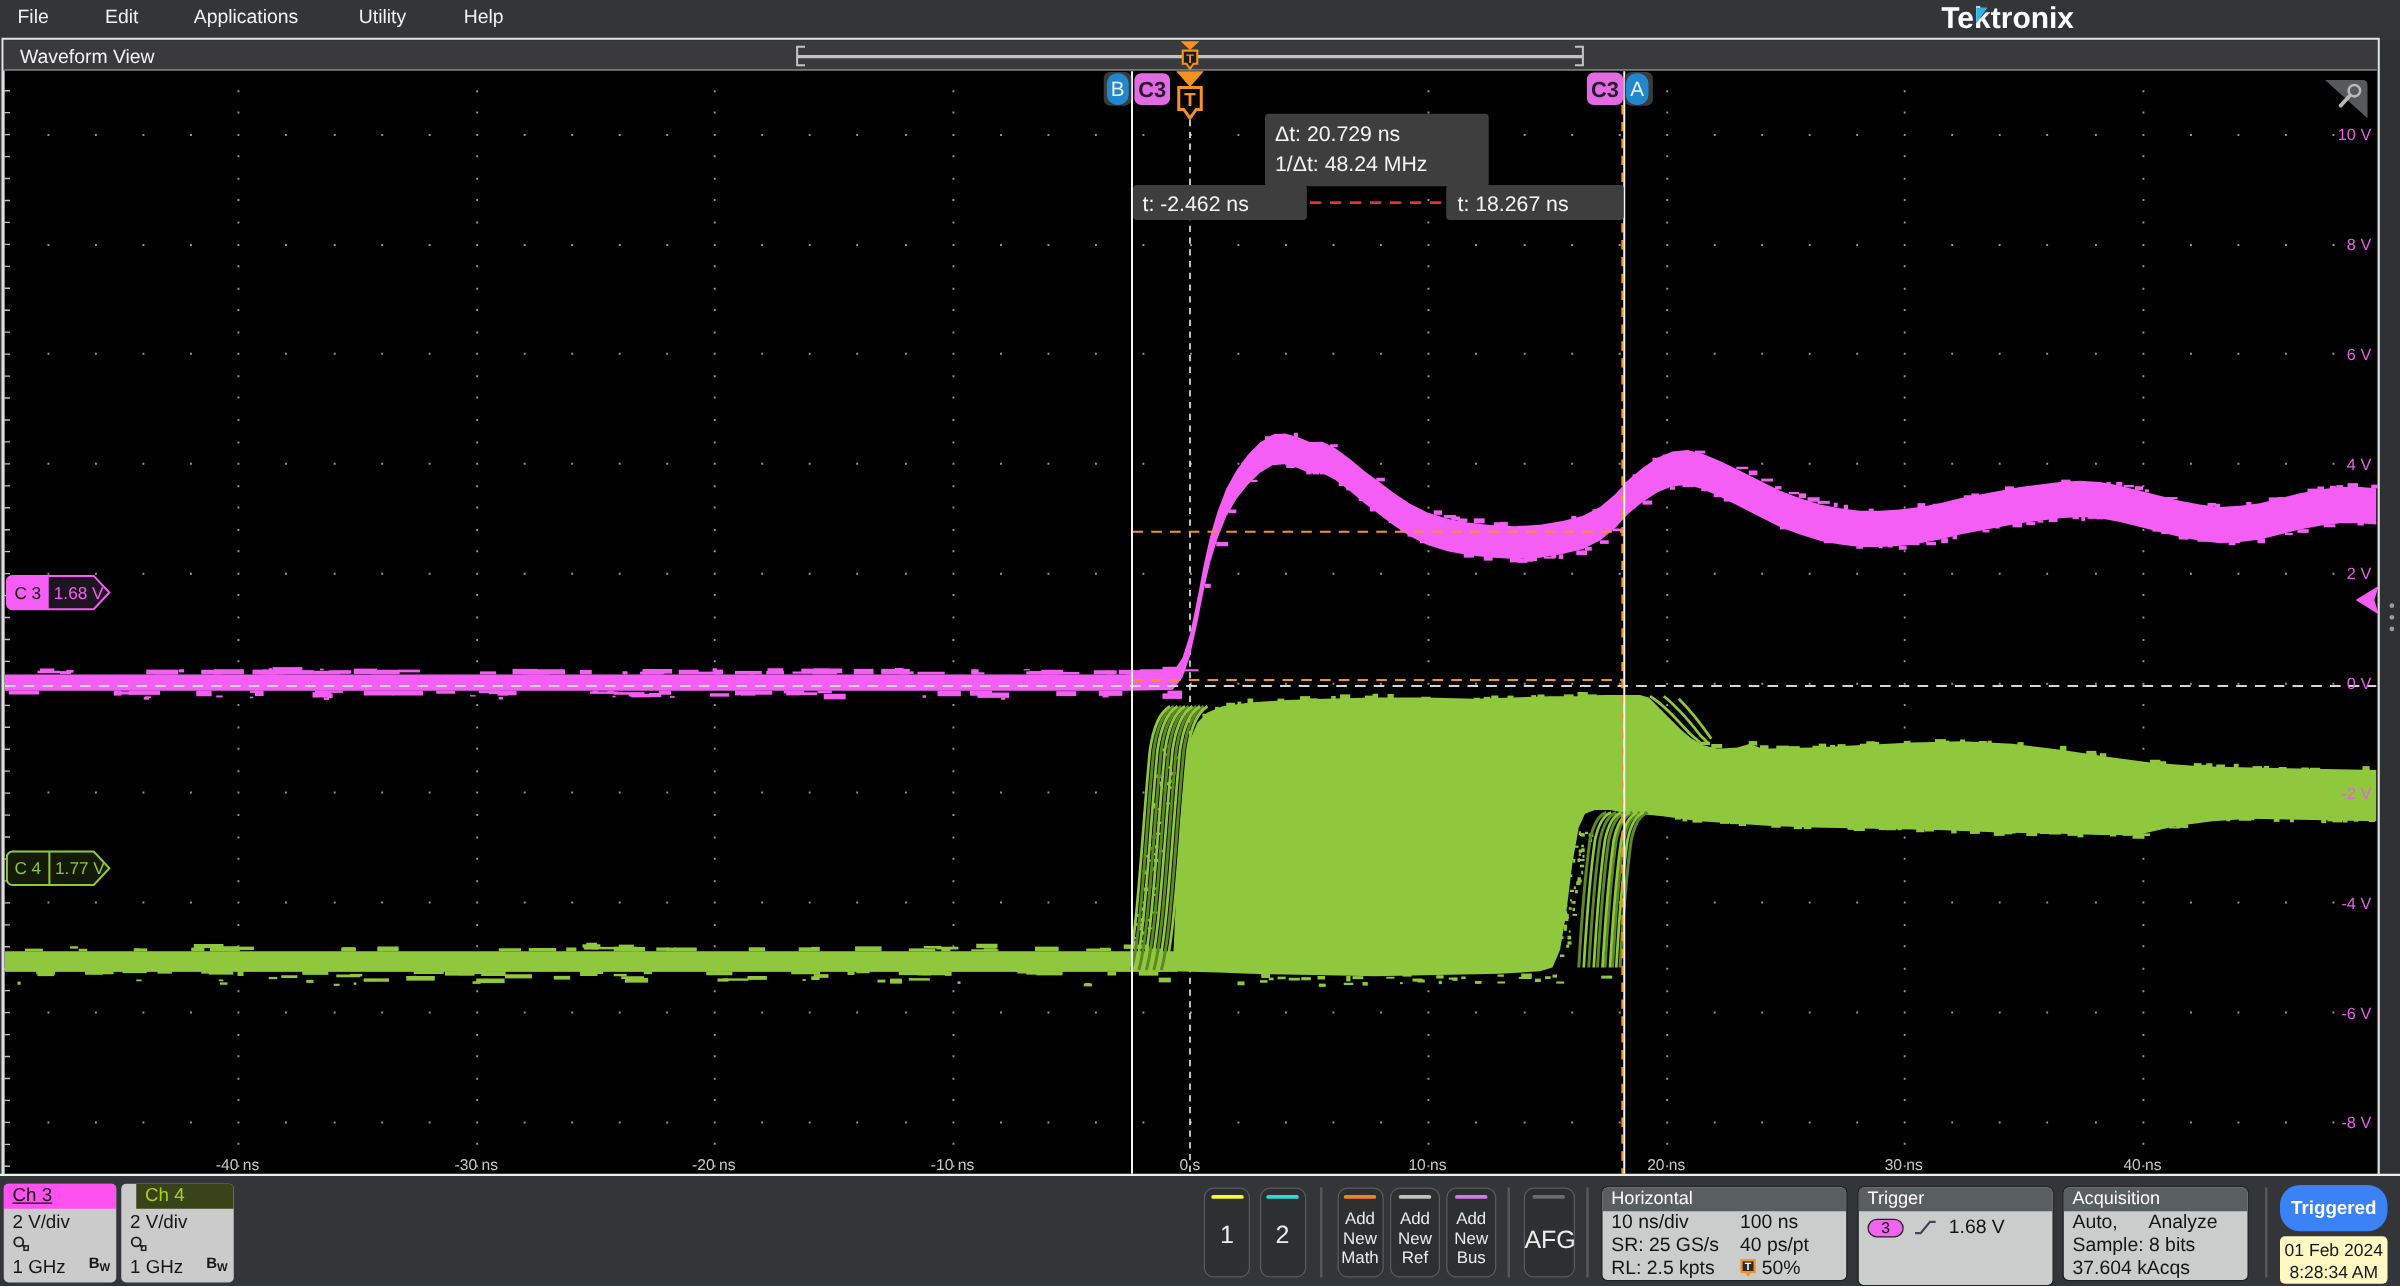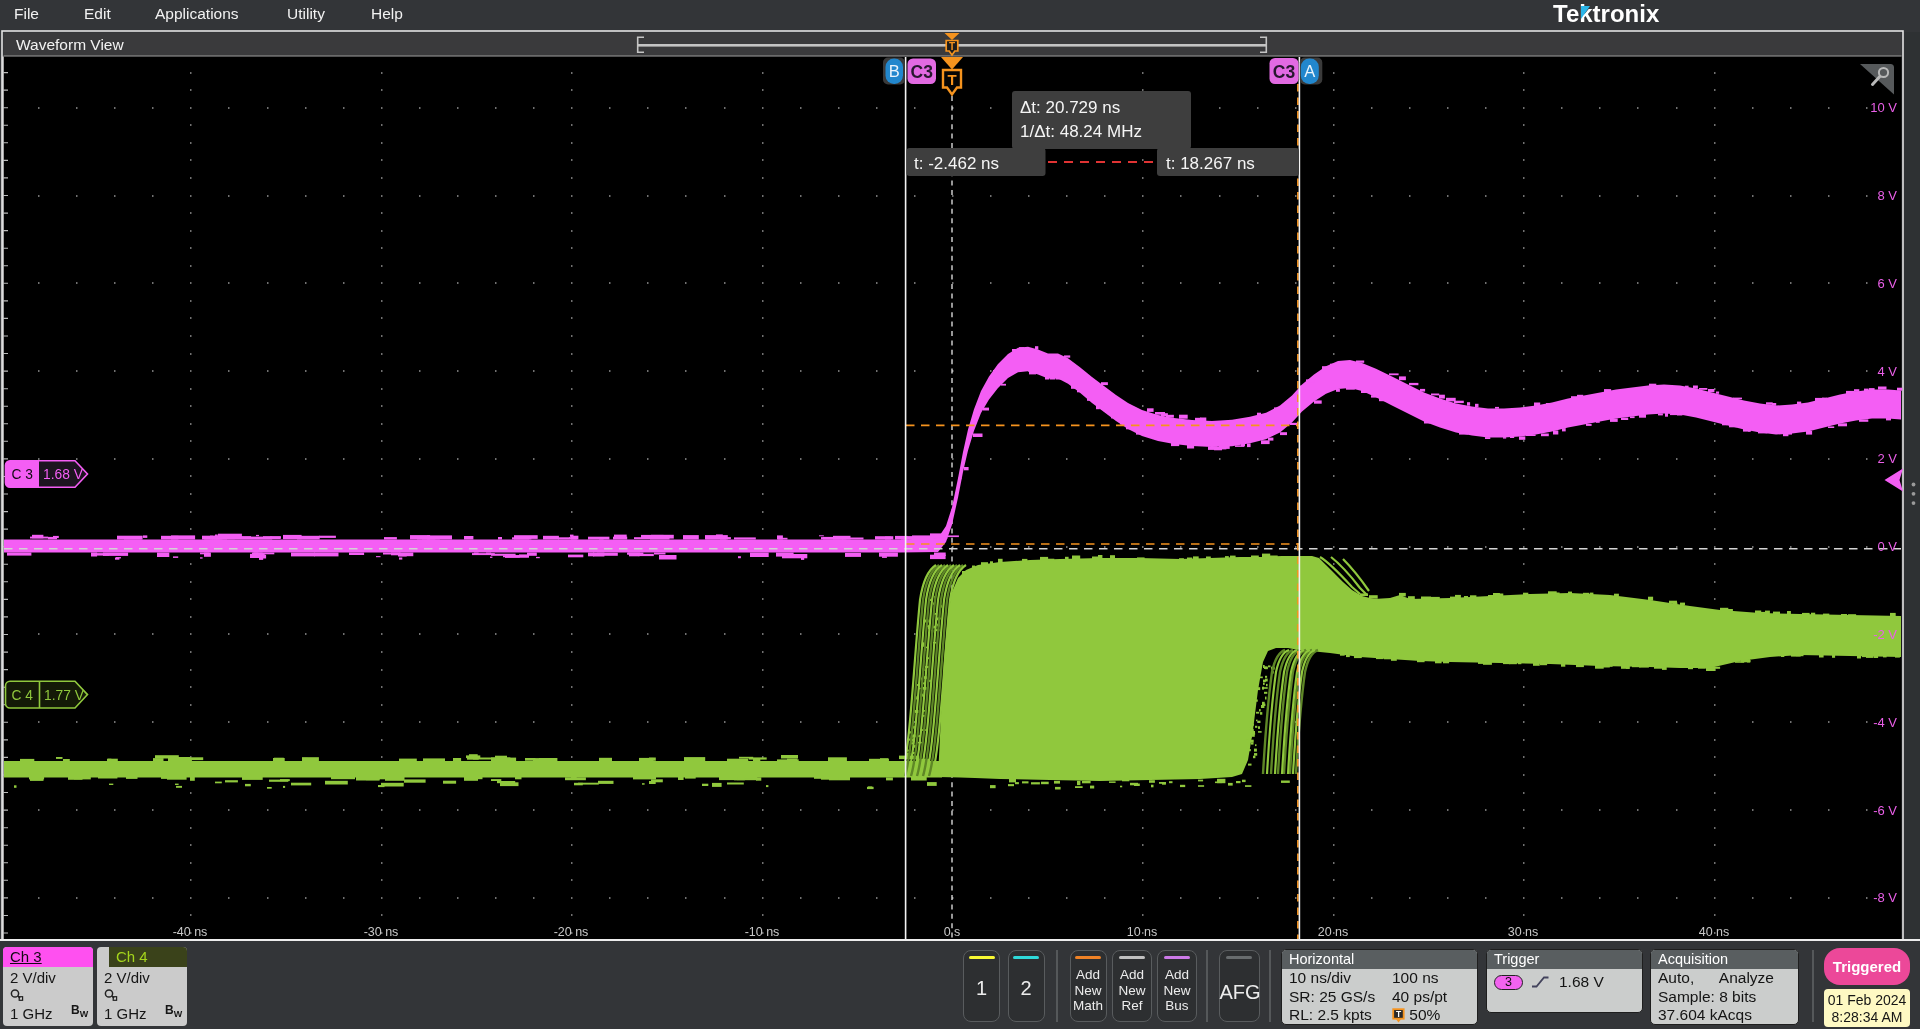--- a/index.html
+++ b/index.html
@@ -14,21 +14,21 @@
 .chbadge .hd { height:20px; font-size:15px; padding-left:7px; line-height:20px; }
 .chbadge .bd { padding:2px 0 0 7px; font-size:15px; color:#161616; position:relative; height:59px; }
 .tbtn { position:absolute; top:9px; height:72px; background:#2d2f31; border:1px solid #595c5e; border-radius:8px; color:#ececec; text-align:center; }
 .tbtn .bar { position:absolute; top:5px; left:50%; transform:translateX(-50%); width:26px; height:3px; border-radius:1.5px; }
 .tbtn .lbl3 { position:absolute; top:16px; left:0; right:0; font-size:13.5px; line-height:15.5px; }
 .tbtn .lbl1 { position:absolute; top:26px; left:0; right:0; font-size:20px; }
 .tsep { position:absolute; top:9px; width:2px; height:72px; background:#55585a; }
 .tpanel { position:absolute; top:8px; border-radius:5px; overflow:hidden; background:#cbcdcc; border:1px solid #1e1e1e; }
 .tpanel .ph { height:19px; background:#595e60; color:#fff; font-size:14.5px; line-height:18px; padding-left:7px; }
 .tpanel .pr { display:flex; padding:0 8px 0 7px; font-size:15.5px; color:#141414; height:18.4px; align-items:center; }
-#trigbtn { position:absolute; left:1824px; top:7px; width:86px; height:37px; background:#ec4899; border-radius:16px; color:#fff; font-weight:bold; font-size:15px; text-align:center; line-height:37px; }
+#trigbtn { position:absolute; left:1824px; top:7px; width:86px; height:37px; background:#3b82f6; border-radius:16px; color:#fff; font-weight:bold; font-size:15px; text-align:center; line-height:37px; }
 #datebox { position:absolute; left:1824px; top:48px; width:86px; height:38px; background:#fef9c3; border-radius:4px; color:#161616; font-size:14px; text-align:center; padding-top:3px; line-height:16.5px; }
 #logo { position:absolute; right:14px; top:1px; }
 </style></head>
 <body>
 <div id="page">
 <svg id="main" width="1920" height="941" viewBox="0 0 1920 941" font-family="Liberation Sans, sans-serif">
 <rect x="0" y="26" width="1920" height="915" fill="#333538"></rect>
 <rect x="3.5" y="32.5" width="1898" height="24" fill="#3a3a3c"></rect>
 <rect x="3.5" y="56.5" width="1898" height="883" fill="#000"></rect>
 <rect x="1904.5" y="32" width="15.5" height="908" fill="#2e3133"></rect>
@@ -857,21 +857,21 @@
         </div>
  <div class="pr">
           <span>RL: 2.5 kpts</span>
           <span style="position:absolute; left:1391px; margin-left:-1281px;"><svg width="13" height="15" viewBox="0 0 13 15" style="vertical-align:-3px;">
               <rect x="1.2" y="1.2" width="10.5" height="9.5" fill="#2a2a2a" stroke="#f5931e" stroke-width="1.8"></rect>
               <text x="6.5" y="9" text-anchor="middle" font-size="8.5" font-weight="bold" fill="#fff">T</text>
               <polygon points="4,11.2 9,11.2 6.5,14.4" fill="#f5931e"></polygon>
             </svg> 50%</span>
         </div>
 </div>
-<div class="tpanel" style="left:1486px; width:157px; height:64px;">
+<div class="tpanel" style="left:1486px; width:157px; height:80px;">
  <div class="ph">Trigger</div>
  <div class="pr" style="height:26px;">
   <span style="display:inline-block; width:29px; height:15px; background:#f263ef; border:1.6px solid #222; border-radius:8px; font-size:12.5px; color:#111; text-align:center; line-height:13px;">3</span>
   <svg width="18" height="14" viewBox="0 0 18 14" style="margin-left:8px;">
             <path d="M1,11.5 h4.5 L13,2.5 h4.5" stroke="#43435c" stroke-width="1.8" fill="none"></path>
           </svg>
   <span style="margin-left:10px;">1.68 V</span>
  </div>
 </div>
 <div class="tpanel" style="left:1650px; width:149px; height:76px;">

